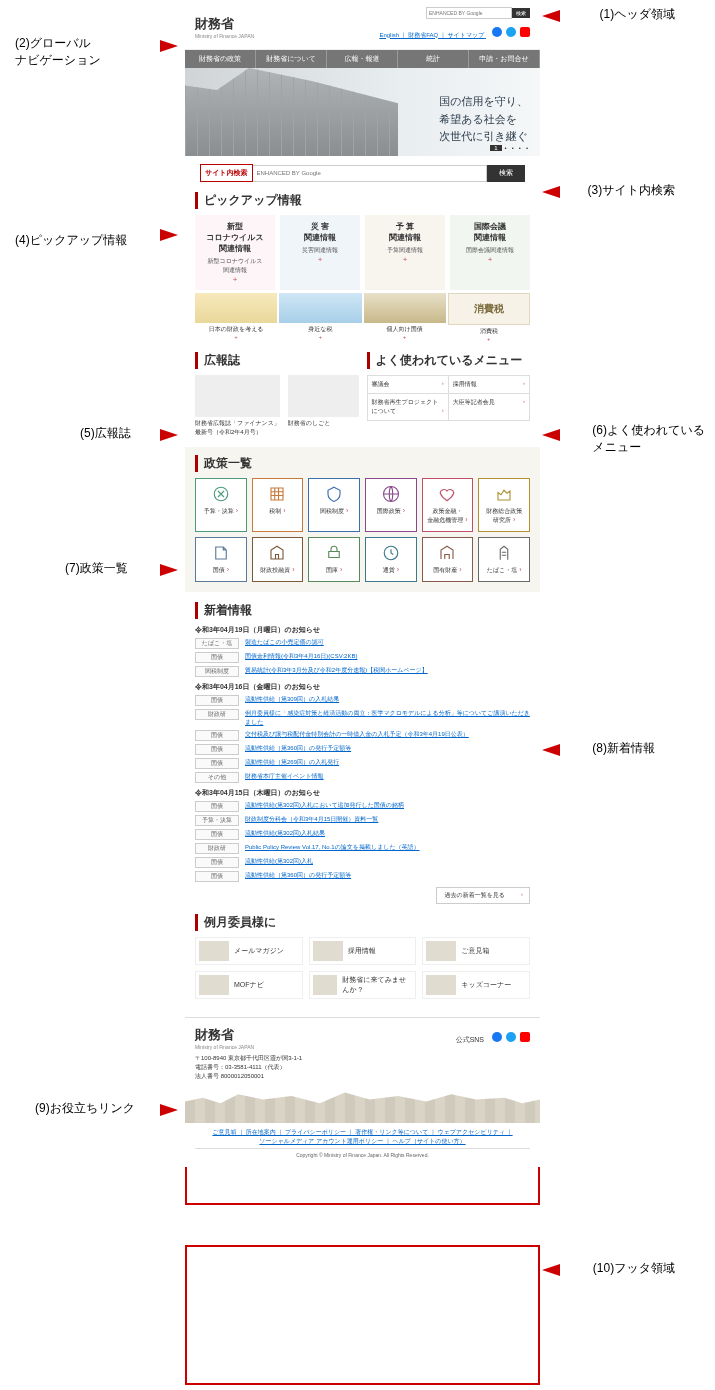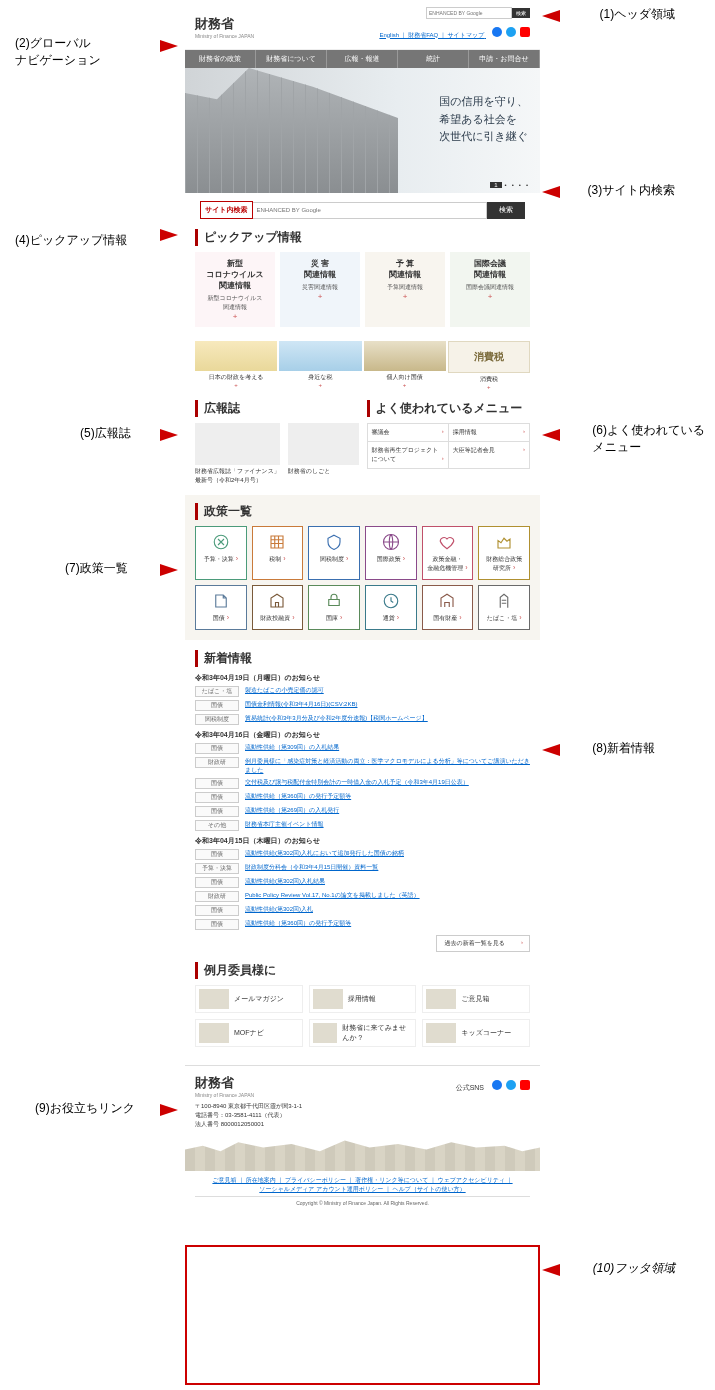--- a/index.html
+++ b/index.html
@@ -18,41 +18,41 @@
   .sns { display:inline-flex; gap:4px; margin-left:6px; }
   .ic { width:10px; height:10px; border-radius:50%; display:inline-block; }
   .ic-fb { background:#1877f2; } .ic-tw { background:#1da1f2; } .ic-yt { background:#f00; border-radius:2px; }
   .hdr-search { position:absolute; right:10px; top:2px; display:flex; align-items:center; }
   .hdr-search input { width:80px; height:8px; font-size:5px; border:1px solid #ccc; }
   .hdr-search button { height:10px; font-size:5px; background:#333; color:#fff; border:none; padding:0 4px; }
   
   .gnav { display:flex; background:#767676; }
   .gnav div { flex:1; text-align:center; color:#fff; font-size:7px; padding:4px 0; border-right:1px solid #999; }
   
-  .hero { height:125px; background:linear-gradient(90deg,#d0d4d7 0%,#e8edf0 60%,#f5f7f8 100%); position:relative; overflow:hidden; }
+  .hero { height:88px; background:linear-gradient(90deg,#d0d4d7 0%,#e8edf0 60%,#f5f7f8 100%); position:relative; overflow:hidden; }
   .hero-bldg { position:absolute; left:0; bottom:0; width:60%; height:100%; background:repeating-linear-gradient(90deg,#a0a4a7 0 1px,transparent 1px 12px),linear-gradient(0deg,#8a8e91 0%,#b0b4b7 100%); clip-path:polygon(0 100%,0 20%,15% 25%,30% 0,60% 15%,100% 40%,100% 100%); }
   .hero-txt { position:absolute; right:12px; top:25px; font-size:11px; color:#2a3a4a; text-align:left; line-height:1.6; }
   .hero-dots { position:absolute; right:12px; bottom:5px; font-size:6px; color:#333; }
   .hero-dots .curr { background:#333; color:#fff; padding:0 4px; margin-right:3px; }
   
   .sitesearch { display:flex; margin:8px 15px; align-items:center; }
   .sitesearch .lbl { background:#fff; color:#b00; font-size:7px; font-weight:bold; padding:3px 4px; border:1px solid #b00; }
   .sitesearch input { flex:1; border:1px solid #ccc; border-left:none; height:15px; font-size:6px; padding:0 4px; }
   .sitesearch button { background:#333; color:#fff; border:none; font-size:7px; height:17px; padding:0 12px; }
   
   .sec { margin:10px 10px 0; }
   .sec-h { border-left:3px solid #a00; padding-left:6px; font-weight:bold; font-size:12px; margin-bottom:6px; }
   .pickup-row { display:flex; gap:5px; }
   .pickup-card { flex:1; text-align:center; padding:6px 2px; font-size:7px; position:relative; }
   .pickup-card .ttl { font-weight:bold; font-size:8px; }
   .pickup-card .sub { font-size:6px; color:#555; margin-top:3px; }
   .pickup-card.pink { background:#fdf5f7; } .pickup-card.blue { background:#f0f5fa; }
   .pickup-card.tan  { background:#f8f5ef; } .pickup-card.green{ background:#f2f6f0; }
   .pickup-card .plus { color:#c55; font-size:8px; }
-  .pickup2-row { display:flex; gap:2px; margin-top:14px; }
+  .pickup2-row { display:flex; gap:2px; margin-top:3px; }
   .p2 { flex:1; text-align:center; font-size:6px; }
   .p2 .thumb { height:30px; margin-bottom:2px; }
   .t-a { background:linear-gradient(180deg,#f7e9bd,#e9d89a); } .t-b { background:linear-gradient(180deg,#cfe6f5,#a7cfe8); }
   .t-c { background:linear-gradient(180deg,#e8e0c8,#c8b88a); } .t-d { background:#f6f2e8; border:1px solid #e0d8c0; }
   
   .two-col { display:flex; gap:8px; margin:10px 10px 0; }
   .col { flex:1; }
   .mag-row { display:flex; gap:8px; }
   .mag { flex:1; font-size:6px; text-align:left; }
   .mag .cov { height:42px; background:#eee; margin-bottom:2px; }
@@ -114,21 +114,21 @@
 
   <div class="annot" style="left:65px; top:560px;">(7)政策一覧</div>
   <div class="arrow-r" style="left:160px; top:564px;"></div>
 
   <div class="annot" style="right:60px; top:740px;">(8)新着情報</div>
   <div class="arrow-l" style="right:155px; top:744px;"></div>
 
   <div class="annot" style="left:35px; top:1100px;">(9)お役立ちリンク</div>
   <div class="arrow-r" style="left:160px; top:1104px;"></div>
 
-  <div class="annot" style="right:40px; top:1260px;font-style:italic;">(10)フッタ領域</div>
+  <div class="annot" style="right:40px; top:1260px;">(10)フッタ領域</div>
   <div class="arrow-l" style="right:155px; top:1264px;"></div>
 
   <div class="redbox" style="left:185px; top:5px; width:355px; height:33px;"></div>
   <div class="redbox" style="left:185px; top:38px; width:355px; height:16px;"></div>
   <div class="redbox" style="left:203px; top:175px; width:320px; height:24px;"></div>
   <div class="redbox" style="left:185px; top:220px; width:355px; height:195px;"></div>
   <div class="redbox" style="left:185px; top:422px; width:178px; height:120px;"></div>
   <div class="redbox" style="left:368px; top:422px; width:172px; height:120px;"></div>
   <div class="redbox" style="left:185px; top:555px; width:355px; height:158px;"></div>
   <div class="redbox" style="left:185px; top:735px; width:355px; height:340px;"></div>

